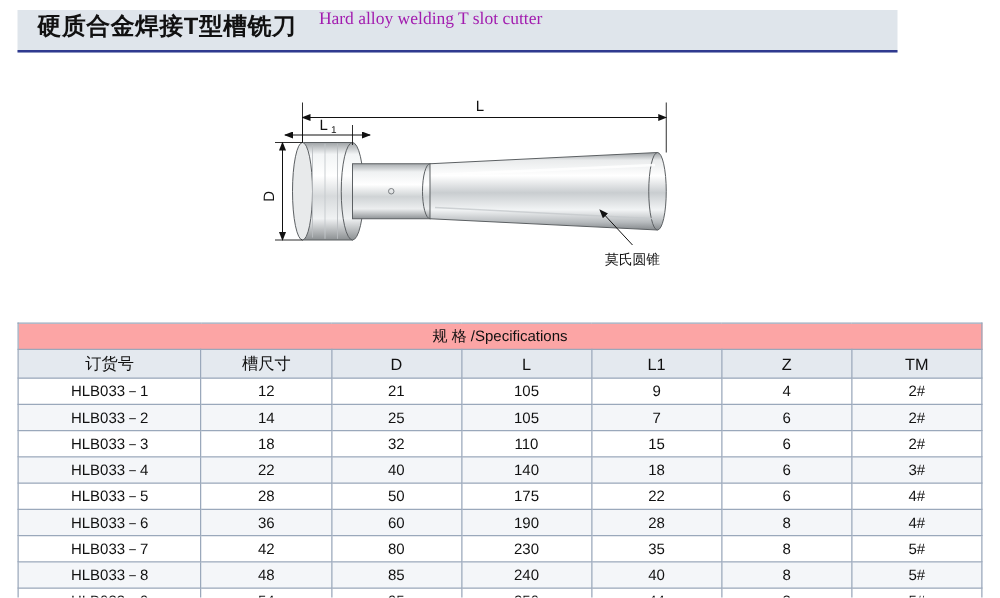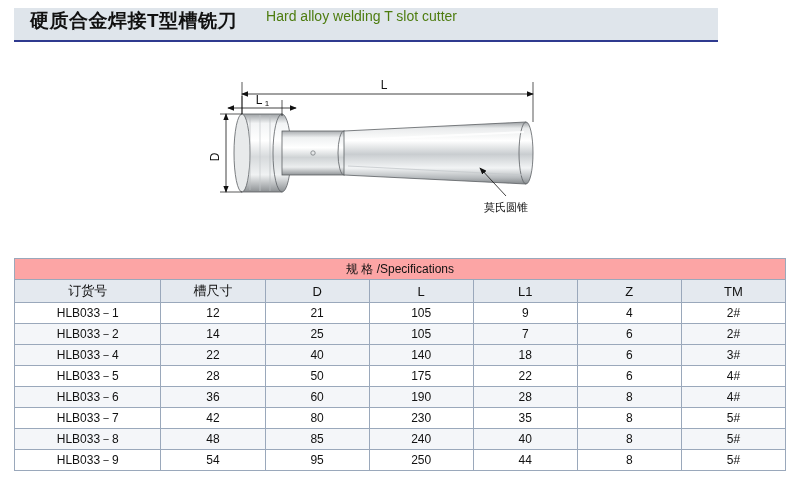--- a/index.html
+++ b/index.html
@@ -23,22 +23,23 @@
     padding-left: 16px;
   }
   .header .cn {
     font-size: 19px;
     font-weight: bold;
     color: #111;
     letter-spacing: 0.5px;
   }
   .header .en {
     font-size: 14px;
-    color: #4d7c0f;
-    margin-left: 29px;
+    color: #a21caf;
+    margin-left: 18px;
+    font-family: Liberation Serif, serif;
   }
 
   
   .drawing {
     position: absolute;
     left: 14px; top: 56px;
     width: 772px; height: 198px;
   }
   .draw-svg { display: block; }
 
@@ -224,20 +225,29 @@
       </tr>
       <tr class="row-even">
         <td>HLB033－2</td>
         <td>14</td>
         <td>25</td>
         <td>105</td>
         <td>7</td>
         <td>6</td>
         <td>2#</td>
       </tr>
+      <tr class="row-odd">
+        <td>HLB033－3</td>
+        <td>18</td>
+        <td>32</td>
+        <td>110</td>
+        <td>15</td>
+        <td>6</td>
+        <td>2#</td>
+      </tr>
       <tr class="row-even">
         <td>HLB033－4</td>
         <td>22</td>
         <td>40</td>
         <td>140</td>
         <td>18</td>
         <td>6</td>
         <td>3#</td>
       </tr>
       <tr class="row-odd">

